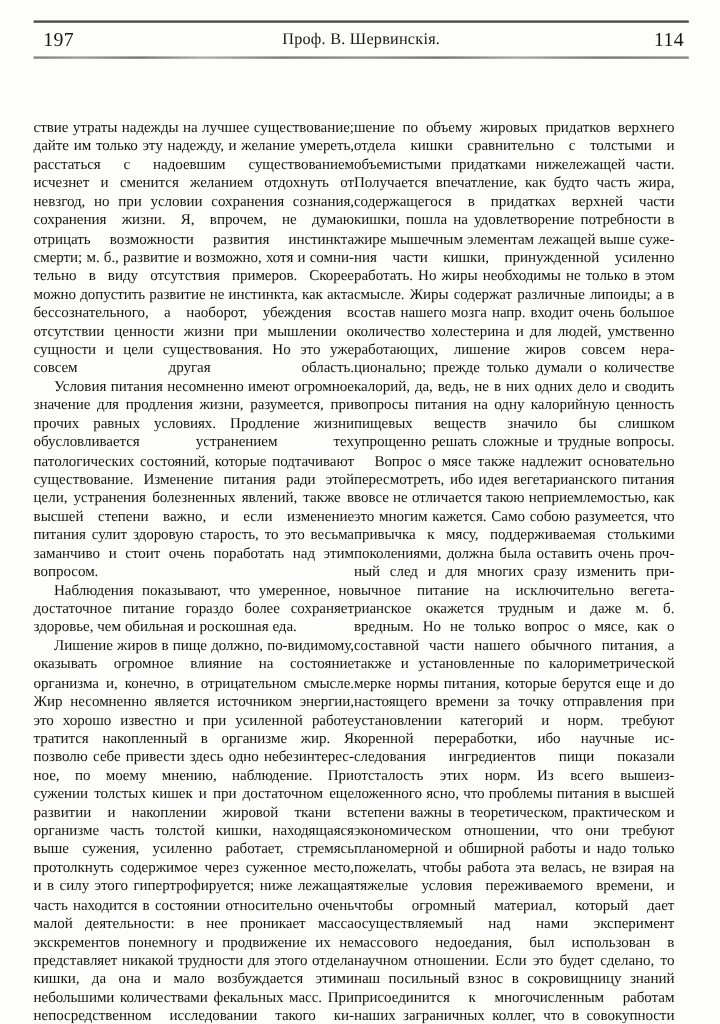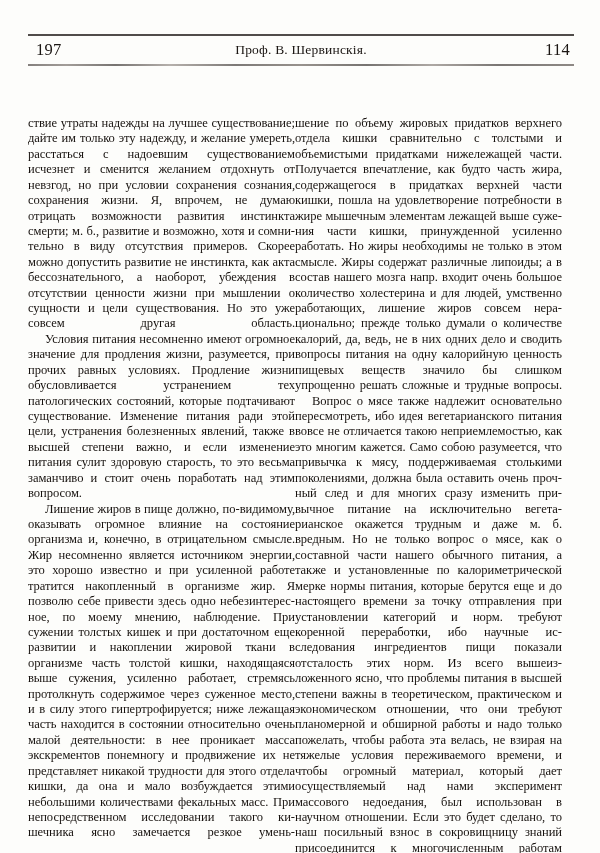--- a/index.html
+++ b/index.html
@@ -20,21 +20,21 @@
   
   .page {
     position: absolute;
     inset: 0;
     background: #fdfdfb;
   }
 
   .page-inner {
     position: absolute;
     left: 28px;
-    top: 17px;
+    top: 0;
     width: 546px;
     height: 825px;
   }
 
   
   .running-head {
     position: absolute;
     left: 0;
     top: 17px;
     width: 546px;
@@ -130,20 +130,21 @@
       <div class="head-title">Проф. В. Шервинскія.</div>
       <div class="folio folio-right">114</div>
       <div class="rule rule-bottom"></div>
     </div>
 
     <div class="columns">
 
       <div class="col">
         <p class="cont">ствие утраты надежды на лучшее суще­ствование; дайте им только эту надежду, и желание умереть, расстаться с надоев­шим существованием исчезнет и сменится желанием отдохнуть от невзгод, но при условии сохранения сознания, сохранения жизни. Я, впрочем, не думаю отрицать возможности развития инстинкта смерти; м. б., развитие и возможно, хотя и сомни­тельно в виду отсутствия примеров. Ско­рее можно допустить развитие не ин­стинкта, как акта бессознательного, а наоборот, убеждения в отсутствии цен­ности жизни при мышлении о сущности и цели существования. Но это уже совсем другая область.</p>
         <p>Условия питания несомненно имеют огромное значение для продления жизни, разумеется, при прочих равных условиях. Продление жизни обусловливается устра­нением тех патологических состояний, которые подтачивают существование. Из­менение питания ради этой цели, устра­нения болезненных явлений, также в выс­шей степени важно, и если изменение питания сулит здоровую старость, то это весьма заманчиво и стоит очень порабо­тать над этим вопросом.</p>
+        <p class="last-ragged">Наблюдения показывают, что умерен­ное, но достаточное питание гораздо более сохраняет здоровье, чем обильная и рос­кошная еда.</p>
         <p>Лишение жиров в пище должно, по-видимому, оказывать огромное влияние на состояние организма и, конечно, в отри­цательном смысле. Жир несомненно яв­ляется источником энергии, это хорошо известно и при усиленной работе тратится накопленный в организме жир. Я позволю себе привести здесь одно небезинтерес­ное, по моему мнению, наблюдение. При сужении толстых кишек и при достаточ­ном еще развитии и накоплении жировой ткани в организме часть толстой кишки, находящаяся выше сужения, усиленно работает, стремясь протолкнуть содержи­мое через суженное место, и в силу этого гипертрофируется; ниже лежащая часть находится в состоянии относительно очень малой деятельности: в нее проникает масса экскрементов понемногу и продви­жение их не представляет никакой труд­ности для этого отдела кишки, да она и мало возбуждается этими небольшими количествами фекальных масс. При не­посредственном исследовании такого ки­шечника ясно замечается резкое умень-</p>
       </div>
 
       <div class="col">
         <p class="cont">шение по объему жировых придатков верхнего отдела кишки сравнительно с толстыми и объемистыми придатками ниже­лежащей части. Получается впечатление, как будто часть жира, содержащегося в придатках верхней части кишки, пошла на удовлетворение потребности в жире мы­шечным элементам лежащей выше суже­ния части кишки, принужденной усиленно работать. Но жиры необходимы не только в этом смысле. Жиры содержат различ­ные липоиды; а в состав нашего мозга напр. входит очень большое количество холестерина и для людей, умственно ра­ботающих, лишение жиров совсем нера­ционально; прежде только думали о ко­личестве калорий, да, ведь, не в них одних дело и сводить вопросы питания на одну калорийную ценность пищевых веществ значило бы слишком упрощенно решать сложные и трудные вопросы.</p>
         <p>Вопрос о мясе также надлежит основа­тельно пересмотреть, ибо идея вегетариан­ского питания вовсе не отличается такою неприемлемостью, как это многим кажется. Само собою разумеется, что привычка к мясу, поддерживаемая столькими поколе­ниями, должна была оставить очень проч­ный след и для многих сразу изменить при­вычное питание на исключительно вегета­рианское окажется трудным и даже м. б. вредным. Но не только вопрос о мясе, как о составной части нашего обычного питания, а также и установленные по калориметрической мерке нормы питания, которые берутся еще и до настоящего времени за точку отправления при уста­новлении категорий и норм. требуют коренной переработки, ибо научные ис­следования ингредиентов пищи показали отсталость этих норм. Из всего вышеиз­ложенного ясно, что проблемы питания в высшей степени важны в теоретическом, практическом и экономическом отноше­нии, что они требуют планомерной и обширной работы и надо только пожелать, чтобы работа эта велась, не взирая на тяжелые условия переживаемого времени, и чтобы огромный материал, который дает осуществляемый над нами эксперимент массового недоедания, был использован в научном отношении. Если это будет сделано, то наш посильный взнос в сокровищницу знаний присоединится к многочисленным работам наших загранич­ных коллег, что в совокупности будет содействовать проведению в жизнь выра­ботанных начал и ускорять тот эволю-</p>
       </div>
 
     </div>
 

